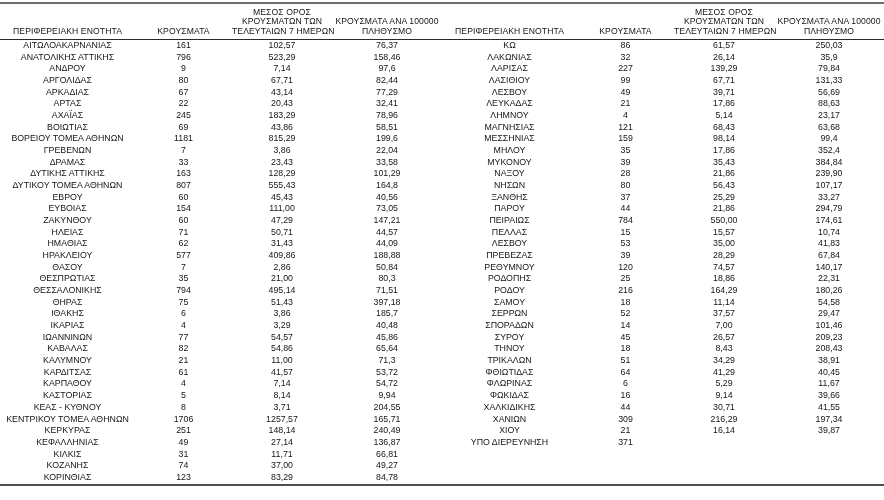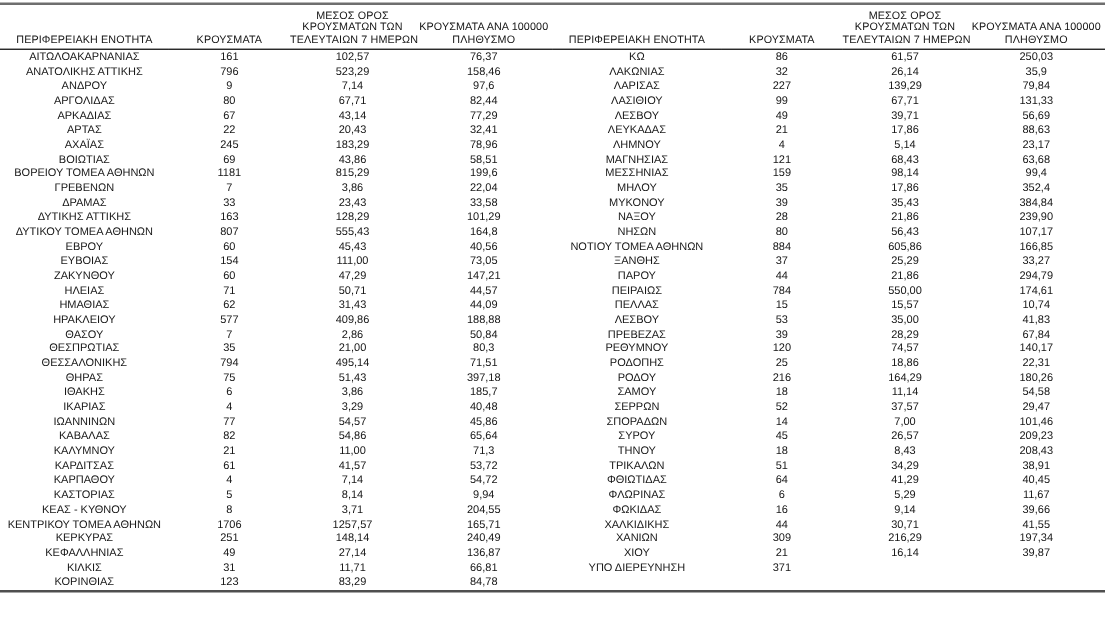--- a/index.html
+++ b/index.html
@@ -310,20 +310,26 @@
               <td>27,14</td>
               <td>136,87</td>
             </tr>
             <tr>
               <td>ΚΙΛΚΙΣ</td>
               <td>31</td>
               <td>11,71</td>
               <td>66,81</td>
             </tr>
             <tr>
+              <td>ΚΟΖΑΝΗΣ</td>
+              <td>74</td>
+              <td>37,00</td>
+              <td>49,27</td>
+            </tr>
+            <tr>
               <td>ΚΟΡΙΝΘΙΑΣ</td>
               <td>123</td>
               <td>83,29</td>
               <td>84,78</td>
             </tr>
           </tbody>
       </table>
     </section>
 
     <section class="half">
@@ -426,26 +432,20 @@
               <td>21,86</td>
               <td>239,90</td>
             </tr>
             <tr>
               <td>ΝΗΣΩΝ</td>
               <td>80</td>
               <td>56,43</td>
               <td>107,17</td>
             </tr>
             <tr>
-              <td>ΝΟΤΙΟΥ ΤΟΜΕΑ ΑΘΗΝΩΝ</td>
-              <td>884</td>
-              <td>605,86</td>
-              <td>166,85</td>
-            </tr>
-            <tr>
               <td>ΞΑΝΘΗΣ</td>
               <td>37</td>
               <td>25,29</td>
               <td>33,27</td>
             </tr>
             <tr>
               <td>ΠΑΡΟΥ</td>
               <td>44</td>
               <td>21,86</td>
               <td>294,79</td>

